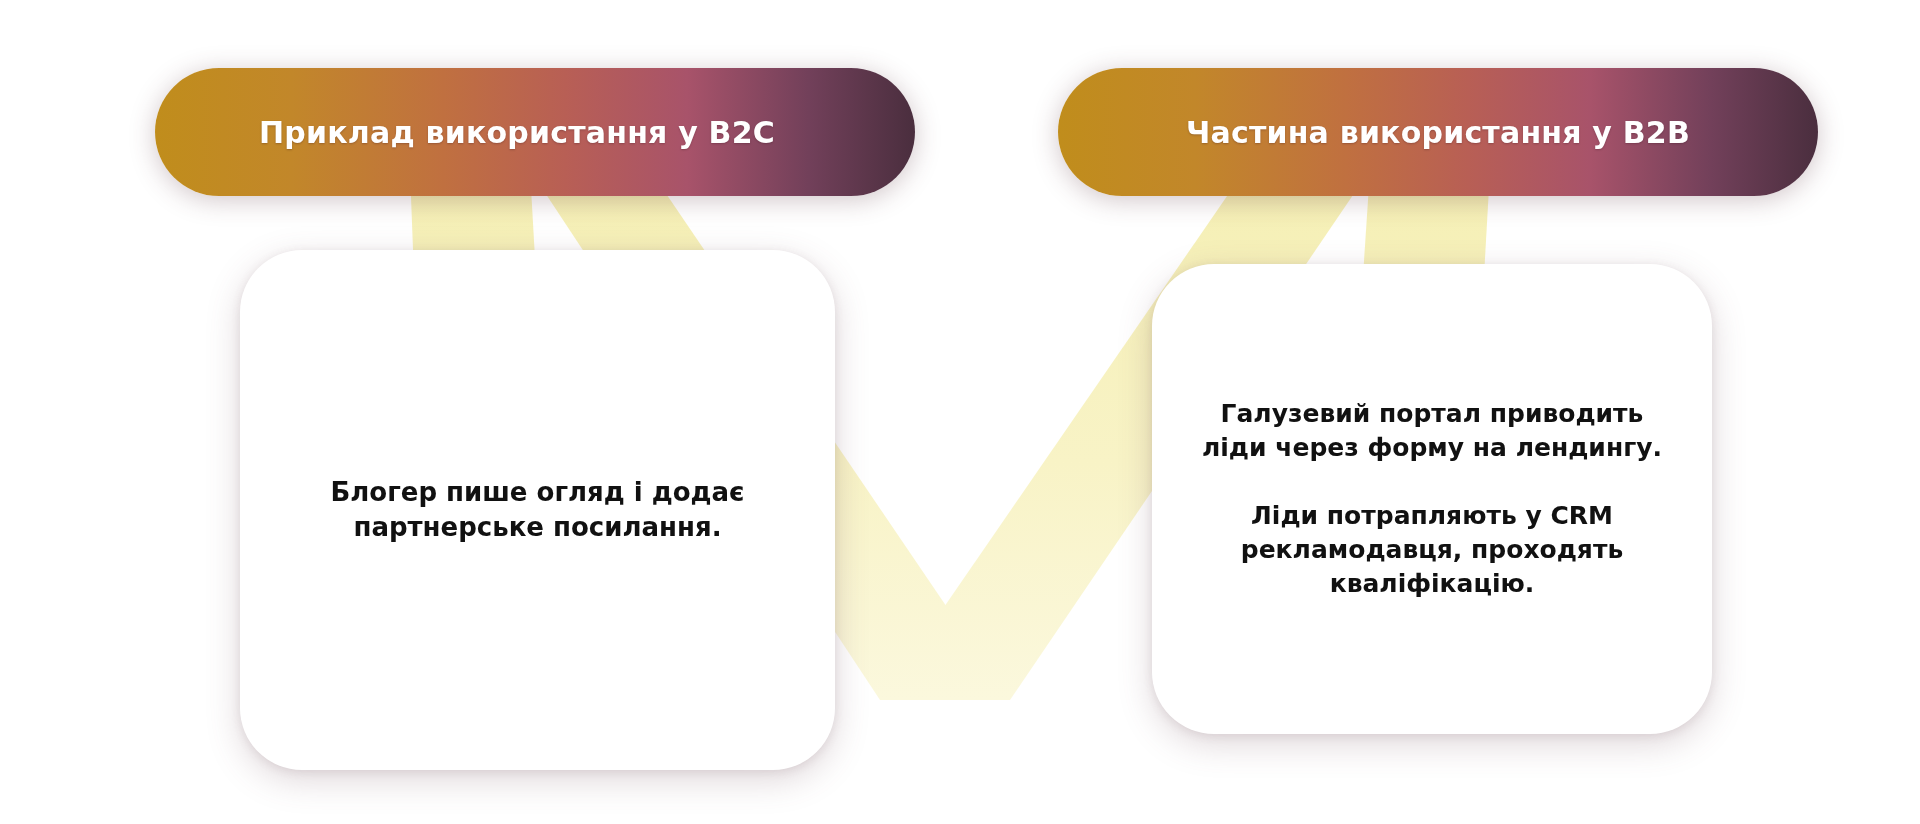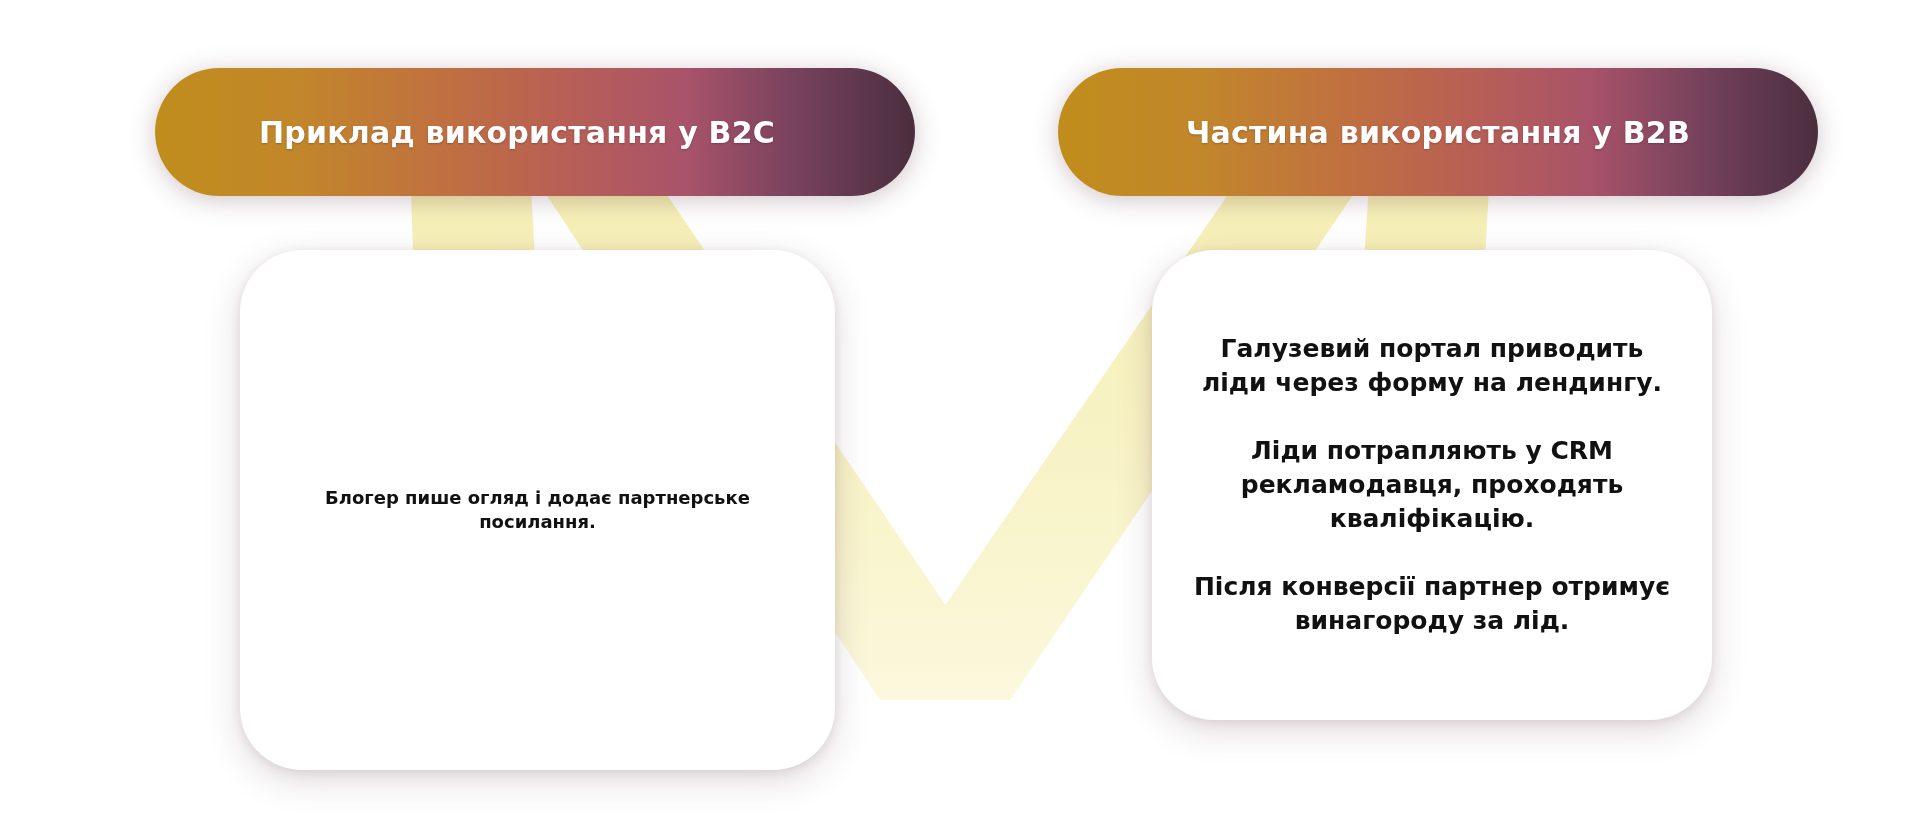--- a/index.html
+++ b/index.html
@@ -110,40 +110,40 @@
   }
 
   #content-card-b2c {
     left: 240px;
     top: 250px;
     width: 595px;
     height: 520px;
   }
   #content-card-b2b {
     left: 1152px;
-    top: 250px;
+    top: 264px;
     width: 560px;
     height: 470px;
   }
 
   .card-body {
     width: 100%;
     text-align: center;
     padding: 0 34px;
     box-sizing: border-box;
   }
 
   .card-paragraph {
     color: #111111;
     font-weight: bold;
     line-height: 1.36;
     margin: 0;
     text-align: center;
   }
-  #content-card-b2c .card-paragraph { font-size: 18px; }
+  #content-card-b2c .card-paragraph { font-size: 26px; }
   #content-card-b2b .card-paragraph { font-size: 25px; }
 
   .card-paragraph + .card-paragraph {
     margin-top: 1.36em;
   }
 </style>
 </head>
 <body>
 
 <svg id="watermark" viewBox="0 0 1920 824" preserveAspectRatio="none" aria-hidden="true">
@@ -186,19 +186,18 @@
   <div class="column" id="column-b2b">
 
     <div class="header-pill" id="header-pill-b2b" style="left:98px;">
       <span class="header-pill-label">Частина використання у B2B</span>
     </div>
 
     <div class="content-card" id="content-card-b2b" style="left:192px;">
       <div class="card-body">
         <p class="card-paragraph">Галузевий портал приводить ліди через форму на лендингу.</p>
         <p class="card-paragraph">Ліди потрапляють у CRM рекламодавця, проходять кваліфікацію.</p>
-        <p class="card-paragraph">Після конверсії партнер отримує винагороду за лід.</p>
       </div>
     </div>
 
   </div>
 
 </div>
 
 </body></html>

